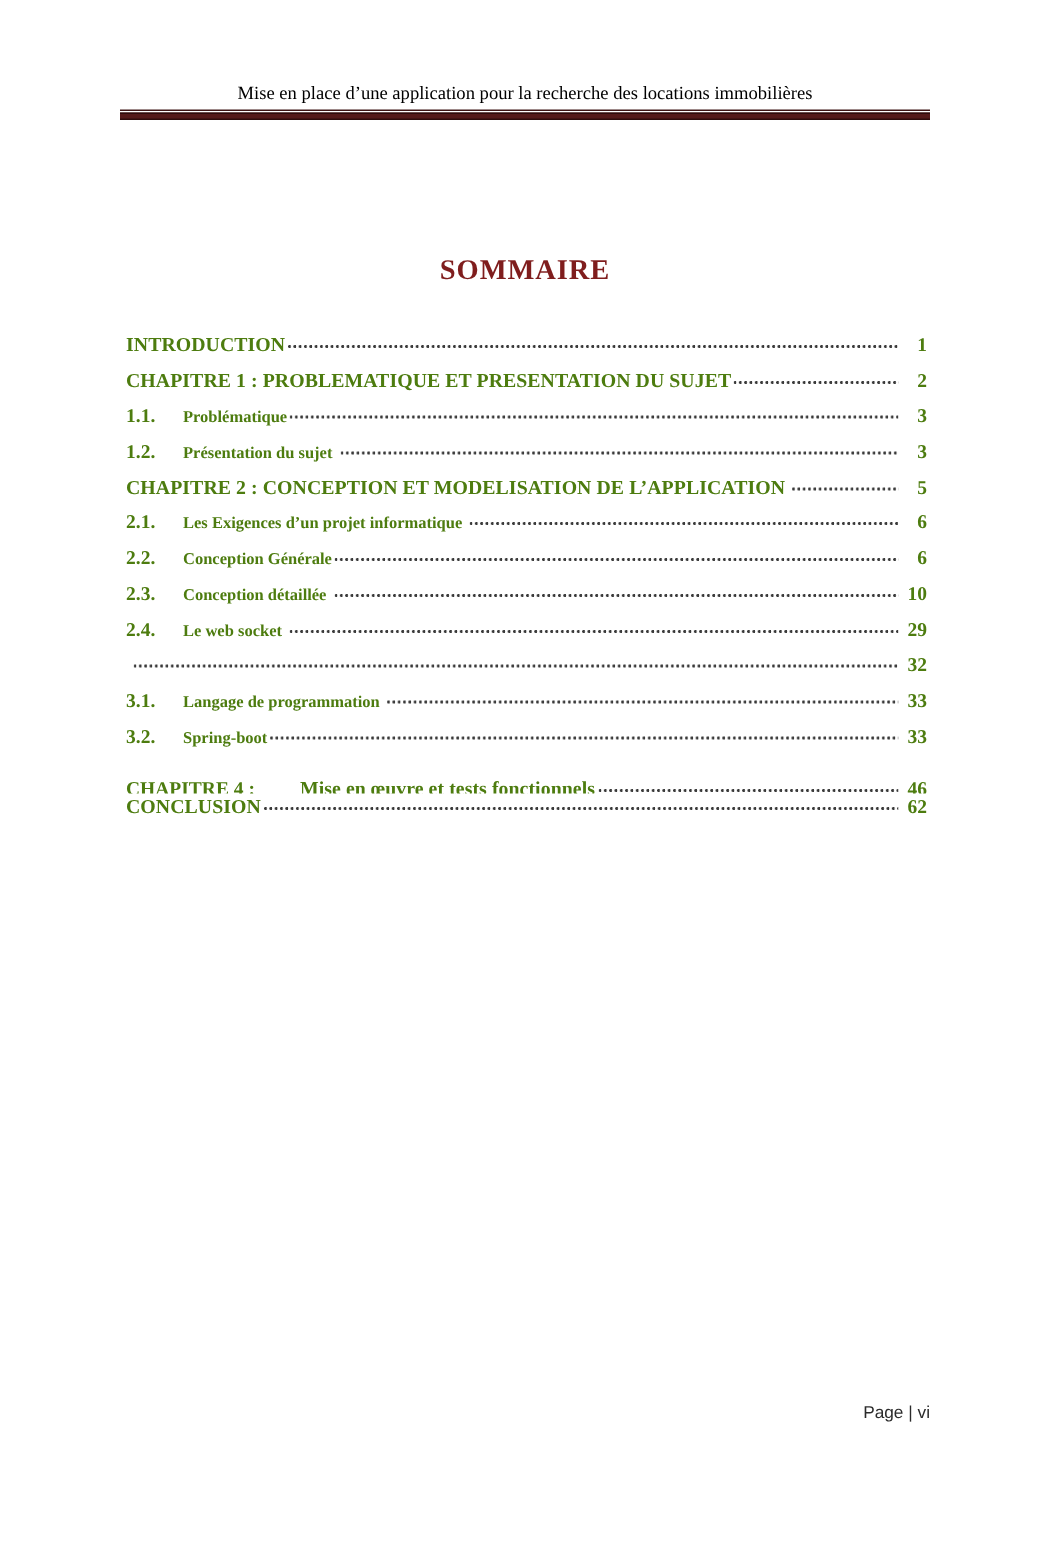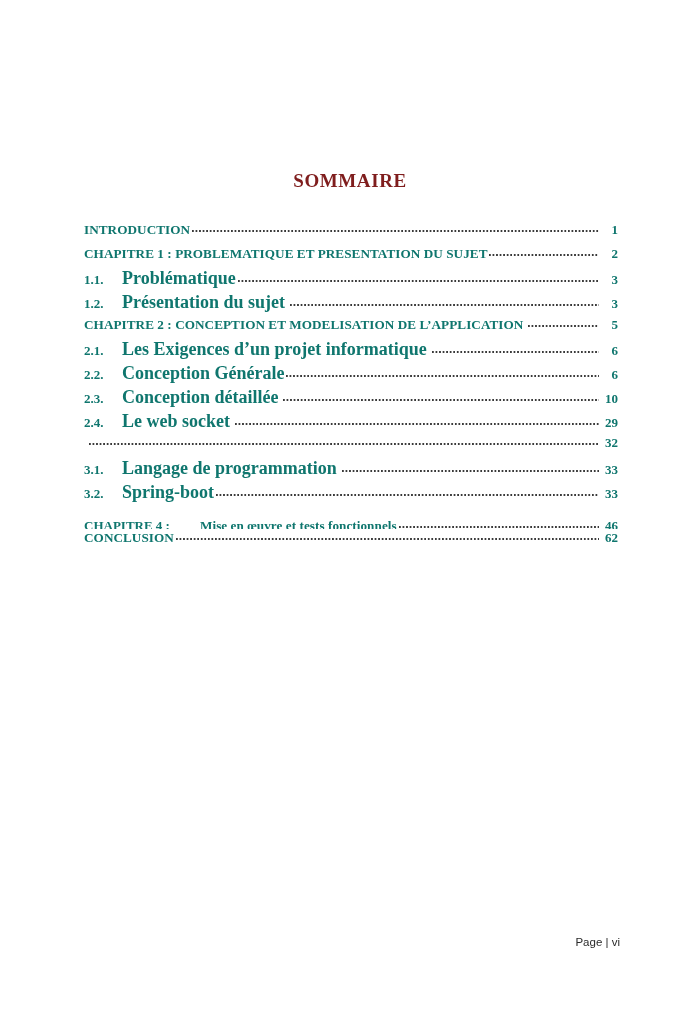--- a/index.html
+++ b/index.html
@@ -73,21 +73,21 @@
     left: 84px;
     top: 221px;
     width: 534px;
   }
   .toc-entry {
     display: flex;
     align-items: baseline;
     width: 100%;
     height: 23.7px;
     font-weight: bold;
-    color: #0f766e;
+    color: #4d7c0f;
     overflow: hidden;
   }
   .toc-entry .num {
     flex: 0 0 auto;
     width: 38px;
     font-size: 13px;
     white-space: nowrap;
   }
   .toc-entry .label {
     flex: 0 0 auto;
@@ -121,21 +121,21 @@
     white-space: nowrap;
   }
 
   
   .toc-entry.level1 .label {
     font-size: 13.2px;
     letter-spacing: 0.05px;
   }
   
   .toc-entry.level2 .label {
-    font-size: 18px;
+    font-size: 11px;
     text-align: right;
   }
   
   .toc-entry.tabbed .label {
     padding-left: 30px;
     font-family: Liberation Serif, serif;
   }
   
   .toc-entry.spaced .leader {
     margin-left: 5px;
@@ -151,20 +151,28 @@
     font-family: "Liberation Sans", "DejaVu Sans", sans-serif;
     font-size: 11.5px;
     color: #2b2b2b;
   }
 </style>
 </head>
 <body>
 
 <div class="page">
 
+  <div class="doc-header">
+    <div class="doc-header-text">Mise en place d’une application pour la recherche des locations immobilières</div>
+    <div class="header-rule">
+      <div class="thin"></div>
+      <div class="gap"></div>
+      <div class="thick"></div>
+    </div>
+  </div>
 
   <div class="sommaire-title">SOMMAIRE</div>
 
   <div class="toc" id="toc-list">
       <div class="toc-entry level1">
         <span class="label">INTRODUCTION</span>
         <span class="leader"></span>
         <span class="pageno">1</span>
       </div>
       <div class="toc-entry level1">

